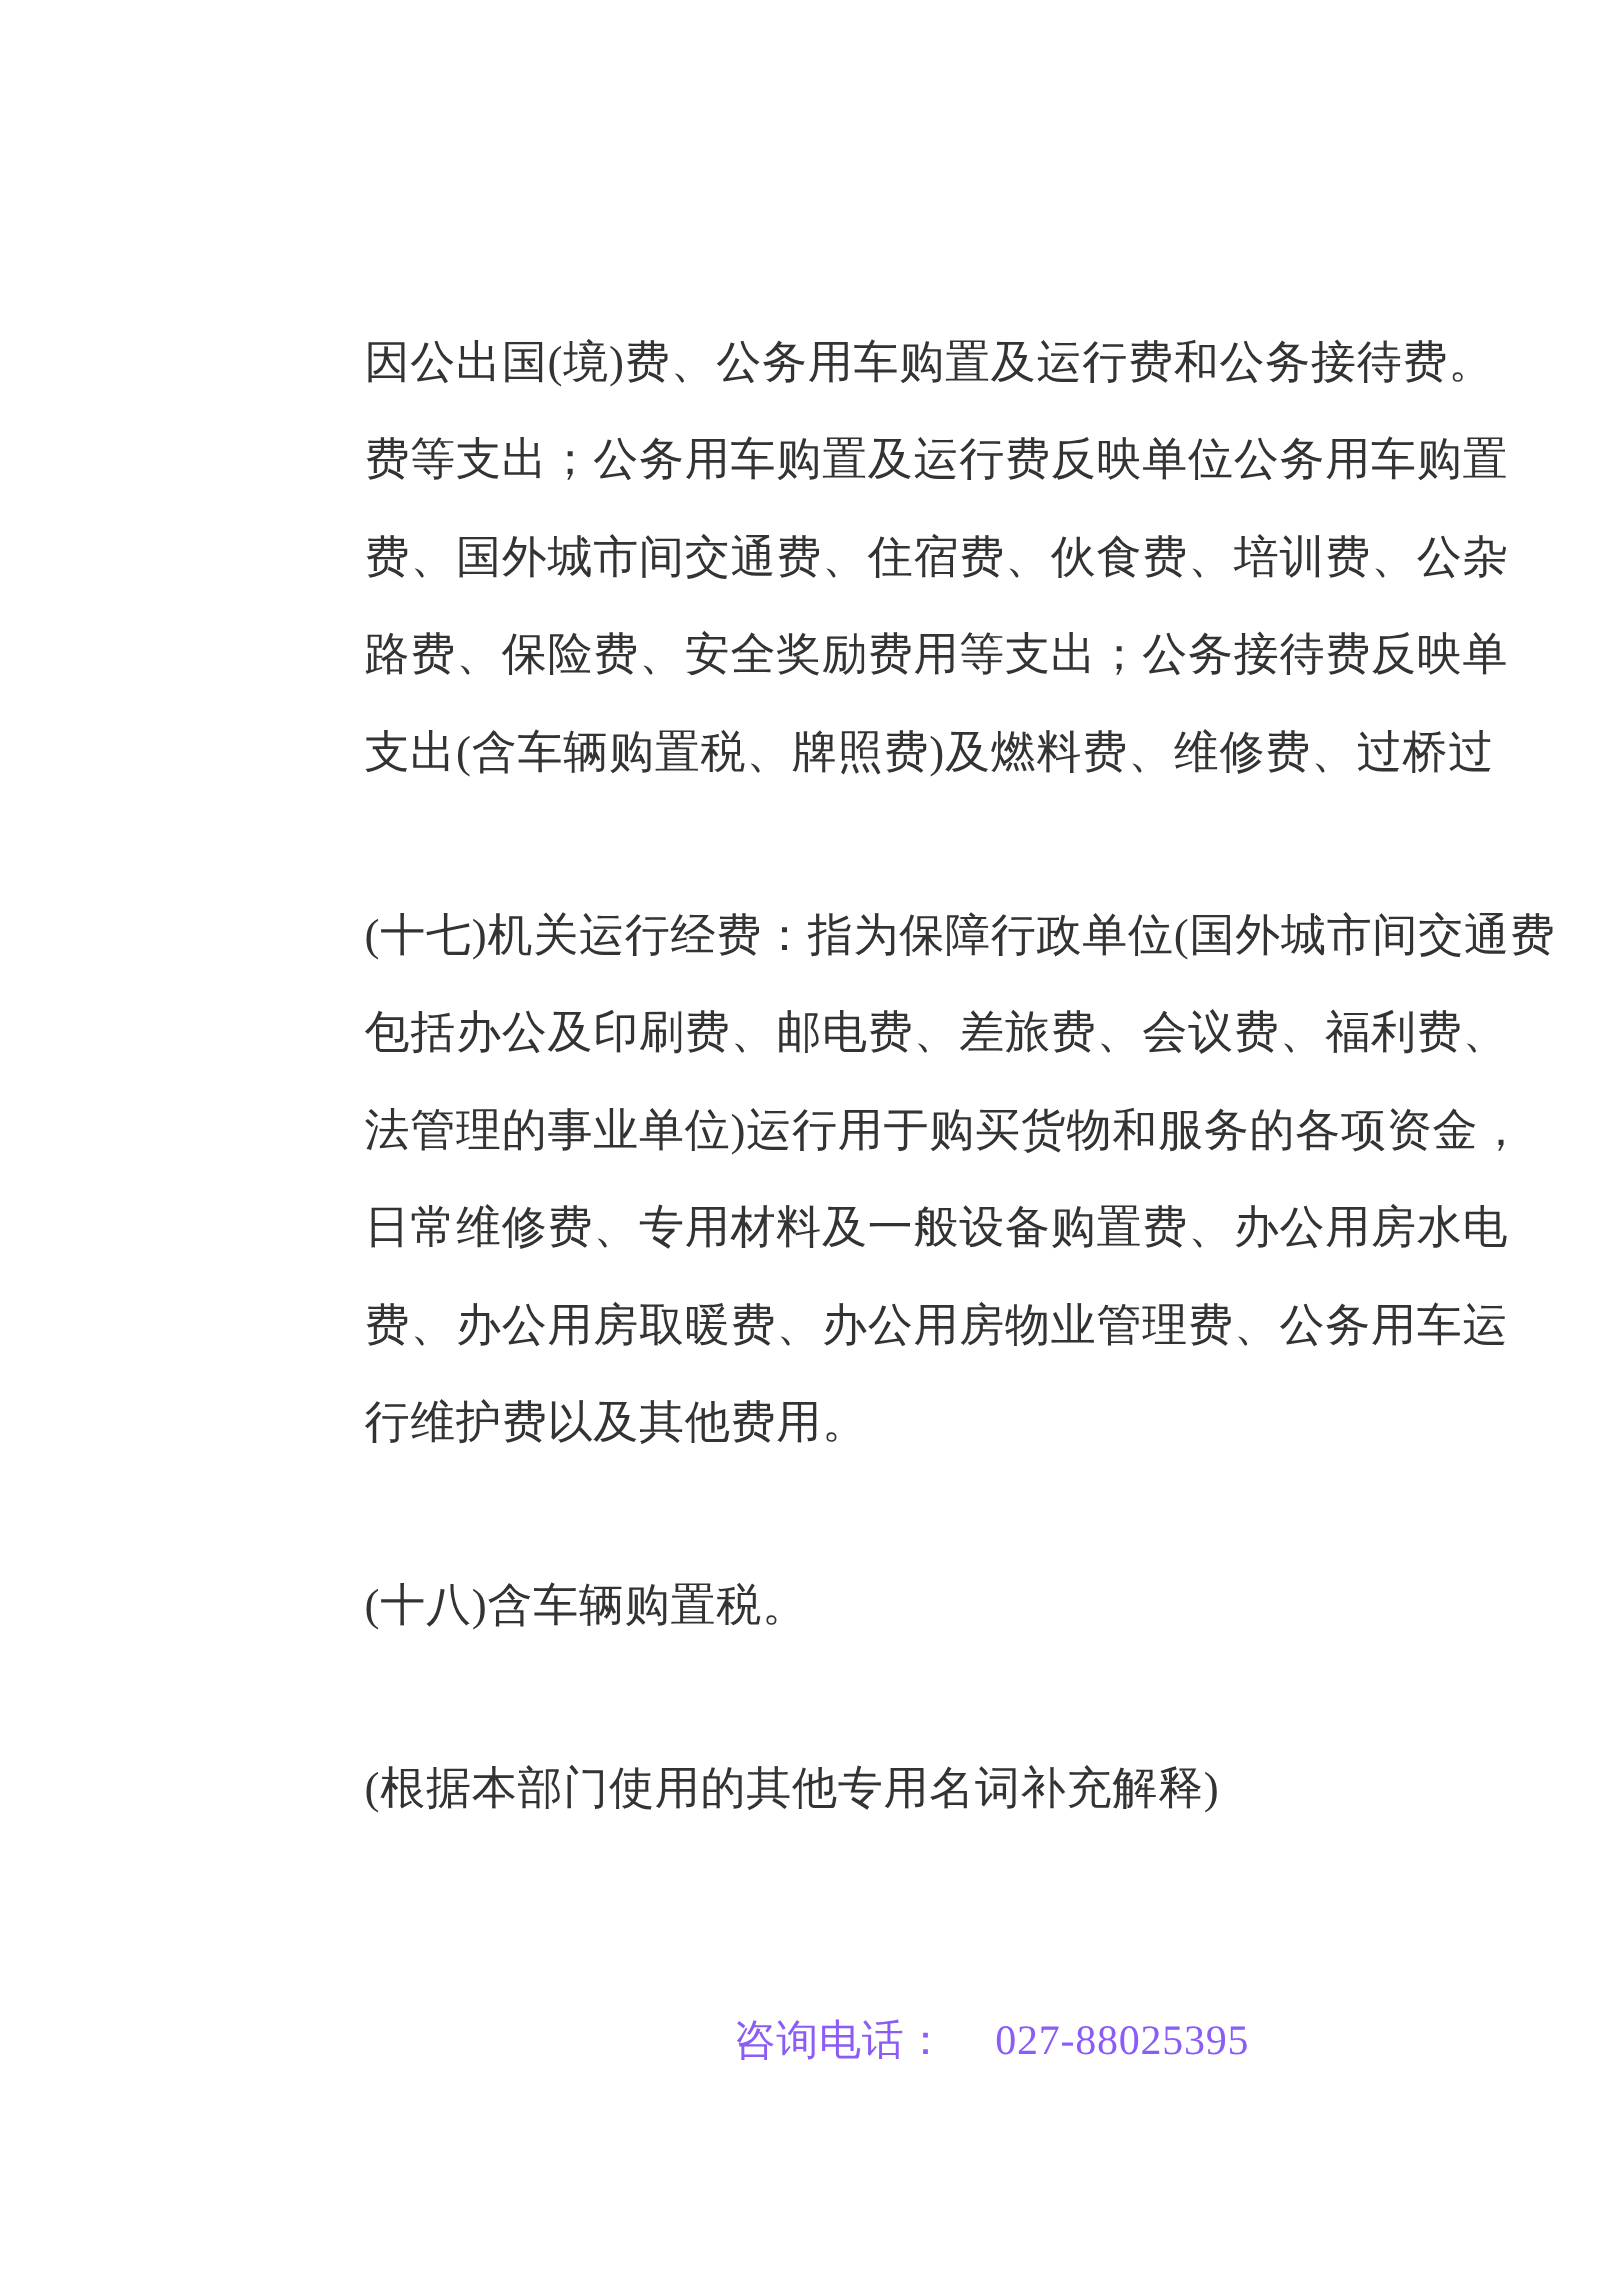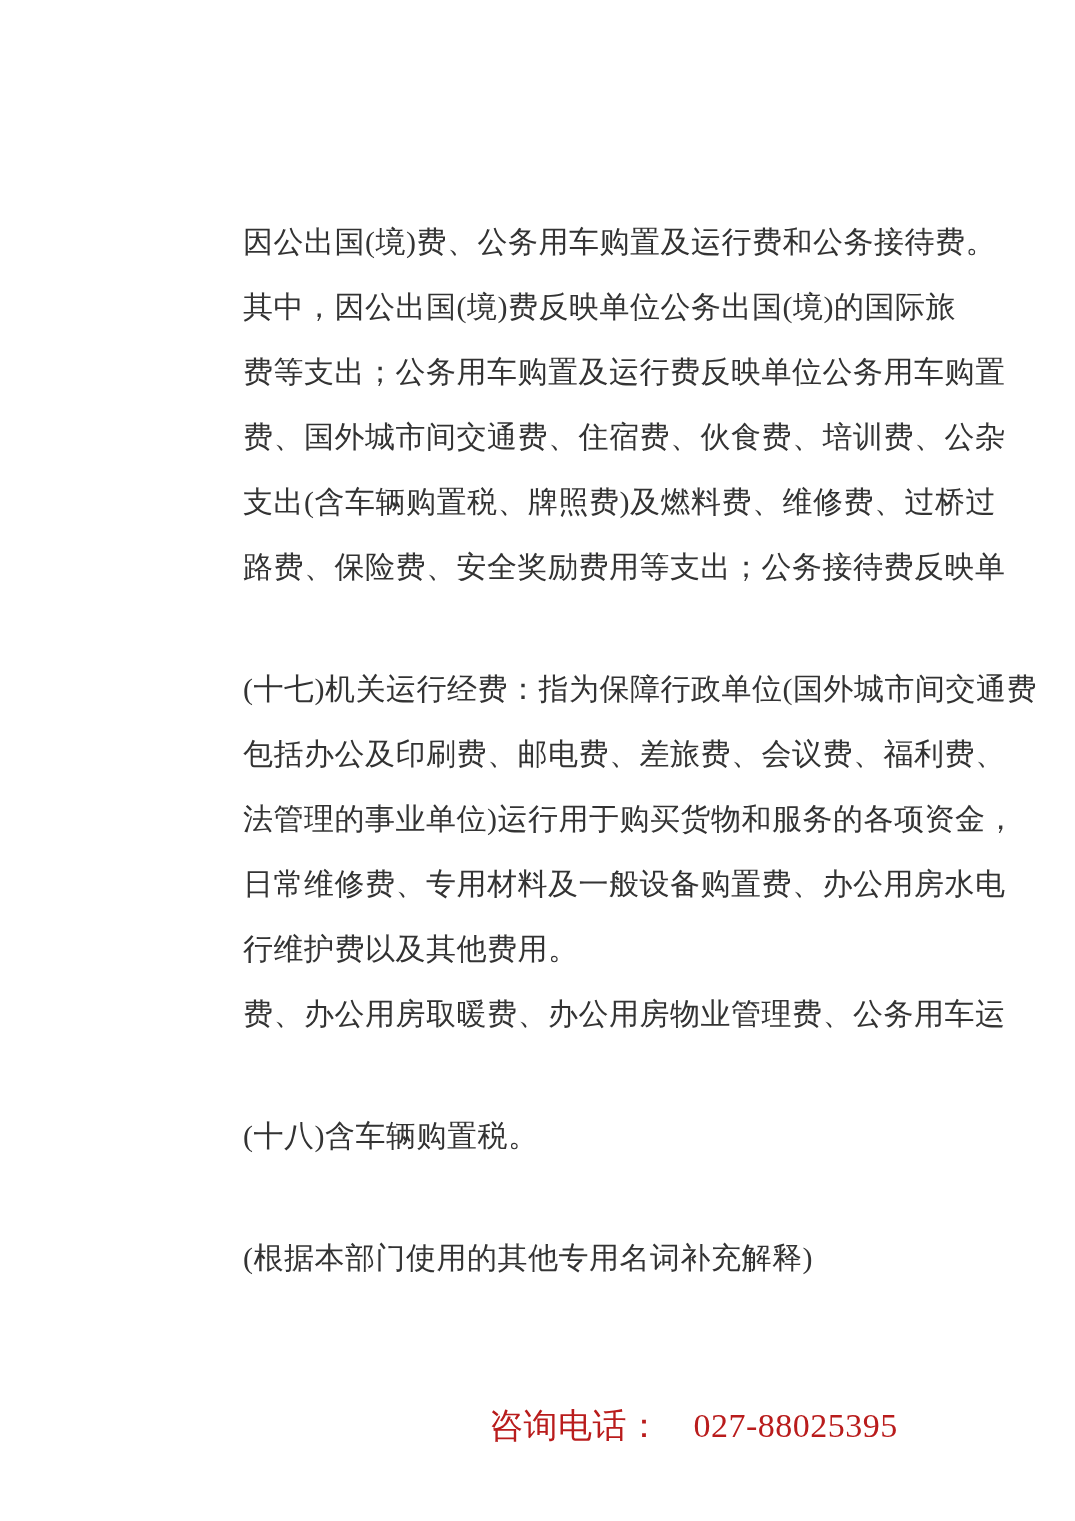--- a/index.html
+++ b/index.html
@@ -34,50 +34,49 @@
   }
   .line--end {
     text-align: left;
     text-align-last: left;
   }
   .footer-line {
     margin-top: 87px;
     padding-left: 262px;
     height: 65px;
     line-height: 65px;
-    font-size: 34px;
+    font-size: 28px;
     letter-spacing: 0.5px;
     white-space: nowrap;
     text-align: left;
     text-align-last: left;
-    color: #b91c1c;
+    color: #8b5cf6;
   }
 </style>
 </head>
 <body>
 
 <div class="page">
   <div class="content">
 
     <div class="para">
       <div class="line">因公出国(境)费、公务用车购置及运行费和公务接待费。</div>
-      <div class="line">其中，因公出国(境)费反映单位公务出国(境)的国际旅</div>
       <div class="line">费等支出；公务用车购置及运行费反映单位公务用车购置</div>
       <div class="line">费、国外城市间交通费、住宿费、伙食费、培训费、公杂</div>
+      <div class="line">路费、保险费、安全奖励费用等支出；公务接待费反映单</div>
       <div class="line">支出(含车辆购置税、牌照费)及燃料费、维修费、过桥过</div>
-      <div class="line">路费、保险费、安全奖励费用等支出；公务接待费反映单</div>
     </div>
 
     <div class="para">
       <div class="line">(十七)机关运行经费：指为保障行政单位(国外城市间交通费</div>
       <div class="line">包括办公及印刷费、邮电费、差旅费、会议费、福利费、</div>
       <div class="line">法管理的事业单位)运行用于购买货物和服务的各项资金，</div>
       <div class="line">日常维修费、专用材料及一般设备购置费、办公用房水电</div>
+      <div class="line">费、办公用房取暖费、办公用房物业管理费、公务用车运</div>
       <div class="line line--end">行维护费以及其他费用。</div>
-      <div class="line">费、办公用房取暖费、办公用房物业管理费、公务用车运</div>
     </div>
 
     <div class="para">
       <div class="line line--end">(十八)含车辆购置税。</div>
     </div>
 
     <div class="para">
       <div class="line line--end">(根据本部门使用的其他专用名词补充解释)</div>
     </div>
 

